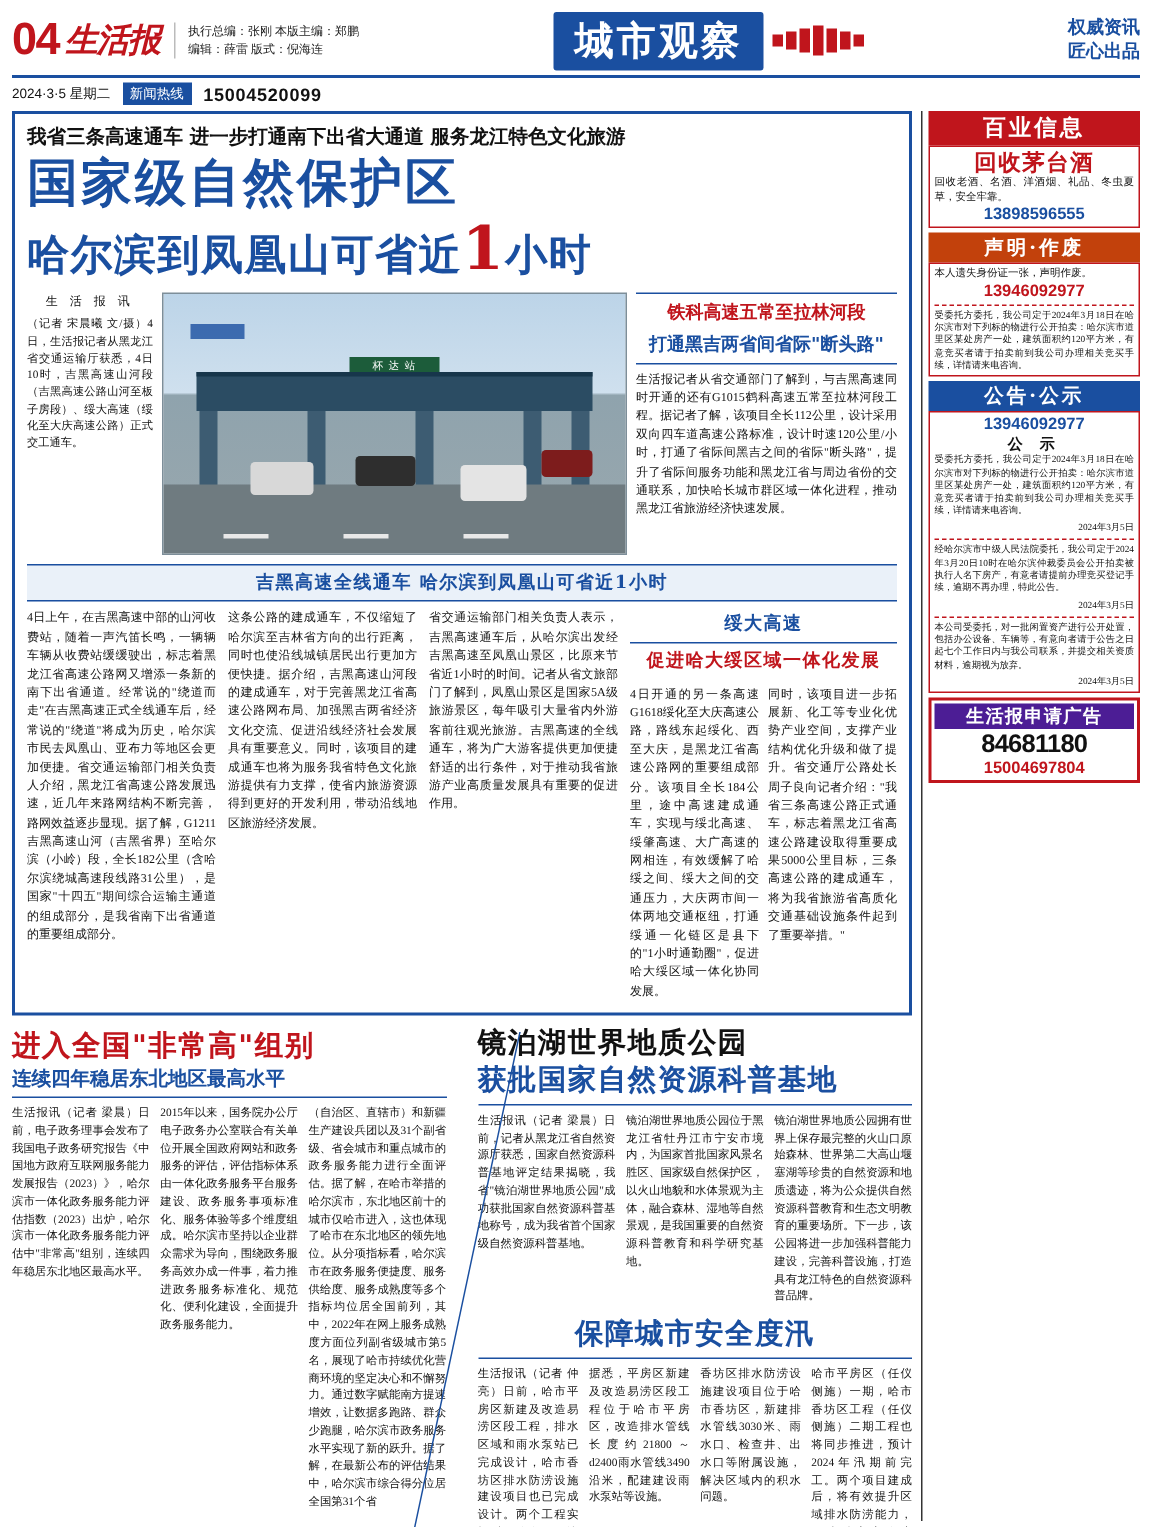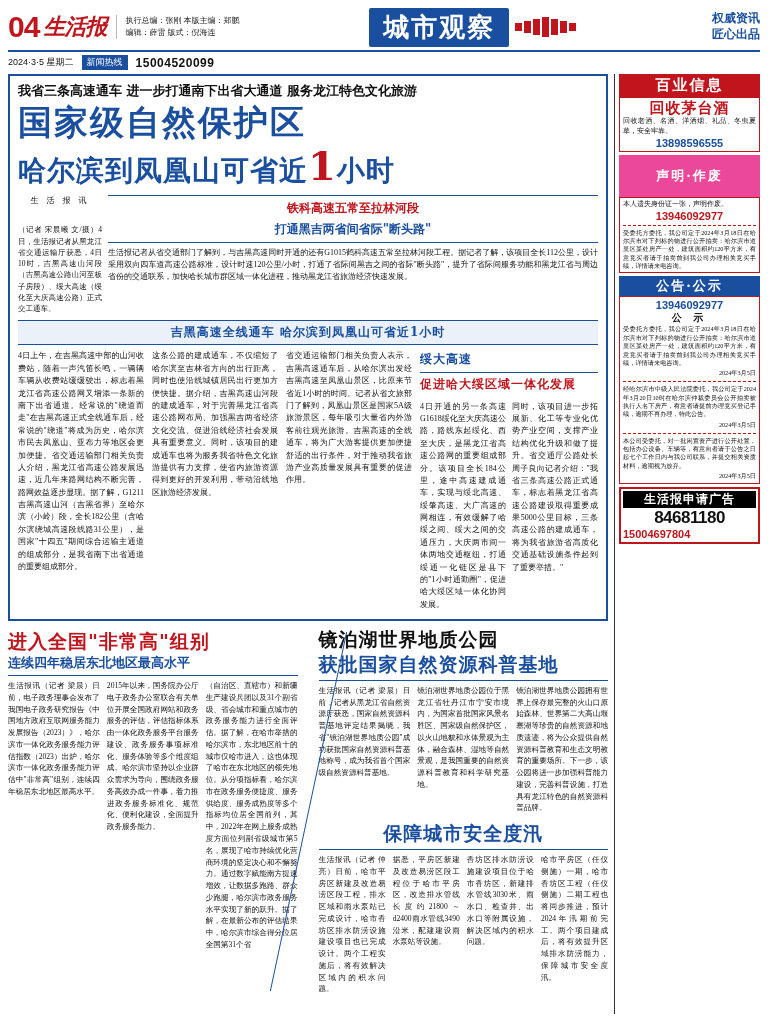--- a/index.html
+++ b/index.html
@@ -39,21 +39,21 @@
 
   
   .lead-box { border:2px solid #1a4fa0; padding:6px 8px 8px 8px; }
   .shoulder { font-family:"DejaVu Serif", serif; font-size:13px; font-weight:bold; letter-spacing:0px; margin-bottom:4px; }
   .headline1 { font-family:"DejaVu Serif", serif; font-size:34px; font-weight:bold; color:#1a4fa0; letter-spacing:2px; line-height:1.1; }
   .headline2 { font-family:"DejaVu Serif", serif; font-size:28px; font-weight:bold; color:#1a4fa0; letter-spacing:1px; line-height:1.15; margin-top:2px; }
   .headline2 .big { font-size:40px; color:#c0151c; }
 
   .lead-main { display:flex; gap:6px; margin-top:6px; }
   .caption-col { width:84px; font-size:7.5px; line-height:1.5; text-align:justify; }
-  .caption-col .cap-head { text-align:center; font-size:8px; letter-spacing:3px; margin-bottom:17px; }
+  .caption-col .cap-head { text-align:center; font-size:8px; letter-spacing:3px; margin-bottom:3px; }
   .photo {
     width:310px; height:175px; position:relative; overflow:hidden;
     background:linear-gradient(#bcd4e8 0%, #cfe0ee 38%, #8fa3ad 39%, #9aa8ae 100%);
     border:1px solid #7d8e99;
   }
   .photo .toll-roof { position:absolute; left:22px; right:22px; top:52px; height:26px; background:#2b4c63; border-top:3px solid #17364b; }
   .photo .toll-sign { position:absolute; left:50%; transform:translateX(-50%); top:42px; width:60px; height:13px; background:#1c5c3a; color:#fff; font-size:7px; text-align:center; line-height:13px; letter-spacing:1px; }
   .photo .pillar { position:absolute; top:78px; width:12px; height:62px; background:#3d5c72; }
   .photo .road { position:absolute; left:0; right:0; bottom:0; height:46px; background:#6f7b80; }
   .photo .dash { position:absolute; bottom:10px; height:3px; background:#e8e8e8; }
@@ -62,21 +62,21 @@
   .text-col { flex:1; font-size:8px; line-height:1.55; text-align:justify; }
   .sub-head-box { border-top:1px solid #1a4fa0; border-bottom:1px solid #1a4fa0; padding:3px 0; margin-bottom:4px; text-align:center; }
   .sub-head-box .t1 { font-family:"DejaVu Serif", serif; font-size:12px; font-weight:bold; color:#c0151c; letter-spacing:0px; }
   .sub-head-box .t2 { font-family:"DejaVu Serif", serif; font-size:12px; font-weight:bold; color:#1a4fa0; letter-spacing:0px; margin-top:2px; }
 
   .lead-strap { text-align:center; background:#eaf1f9; border-top:1px solid #1a4fa0; border-bottom:1px solid #1a4fa0; margin-top:6px; padding:3px 0; font-family:"DejaVu Serif", serif; font-weight:bold; font-size:12px; color:#1a4fa0; letter-spacing:1px; }
 
   .lead-cols { display:flex; gap:8px; margin-top:5px; }
   .lead-cols .c { flex:1; font-size:8px; line-height:1.55; text-align:justify; }
   .lead-cols .c.narrow { flex:0 0 178px; }
-  .mini-head { font-family:Liberation Serif, serif; font-size:12px; font-weight:bold; color:#1a4fa0; letter-spacing:1px; border-bottom:1px solid #1a4fa0; padding-bottom:3px; margin-bottom:4px; }
+  .mini-head { font-family:Liberation Serif, serif; font-size:12px; font-weight:bold; color:#1a4fa0; text-align:center; letter-spacing:1px; border-bottom:1px solid #1a4fa0; padding-bottom:3px; margin-bottom:4px; }
 
   
   .lower { display:flex; gap:8px; margin-top:7px; }
   .lower .half { flex:1; }
   .divider-slash { width:0; border-left:1px solid #1a4fa0; transform:skewX(-12deg); margin:4px 2px; }
   .story-h1 { font-family:"DejaVu Serif", serif; font-size:19px; font-weight:bold; letter-spacing:1px; line-height:1.2; }
   .story-h2 { font-family:"DejaVu Serif", serif; font-size:19px; font-weight:bold; color:#c0151c; letter-spacing:1px; line-height:1.2; margin-top:2px; }
   .story-h2.blue { color:#1a4fa0; }
   .story-sub { font-family:"DejaVu Serif", serif; font-size:13px; font-weight:bold; color:#1a4fa0; margin-top:1px; border-bottom:1px solid #1a4fa0; padding-bottom:3px; }
   .story-cols { display:flex; gap:7px; margin-top:4px; }
@@ -84,29 +84,29 @@
 
   .bottom-story { margin-top:8px; }
 
   
   .ad-title { background:#c0151c; color:#fff; text-align:center; font-family:"DejaVu Serif", serif; font-weight:bold; font-size:15px; letter-spacing:2px; padding:2px 12px; }
   .ad-box { border:1px solid #c0151c; margin-bottom:3px; padding:2px 3px; }
   .ad-big { font-family:"DejaVu Serif", serif; font-weight:bold; font-size:15px; color:#c0151c; text-align:center; letter-spacing:1px; line-height:1.15; }
   .ad-sm { font-size:7px; line-height:1.4; text-align:justify; }
   .ad-phone { font-family:"Liberation Sans", sans-serif; font-weight:bold; font-size:11px; color:#1a4fa0; text-align:center; letter-spacing:0px; }
   .ad-phone.red { color:#c0151c; }
-  .ad-hdr-red { background:#ec4899; color:#fff; text-align:center; font-family:"DejaVu Serif", serif; font-weight:bold; font-size:13px; letter-spacing:2px; padding:12px 0; }
+  .ad-hdr-red { background:#c2410c; color:#fff; text-align:center; font-family:"DejaVu Serif", serif; font-weight:bold; font-size:13px; letter-spacing:2px; padding:1px 0; }
   .ad-hdr-blue { background:#1a4fa0; color:#fff; text-align:center; font-family:"DejaVu Serif", serif; font-weight:bold; font-size:13px; letter-spacing:2px; padding:1px 0; }
   .notice-body { font-size:6.2px; line-height:1.35; text-align:justify; }
   .notice-sig { font-size:6.2px; text-align:right; margin-top:2px; }
   .rule { border-top:1px dashed #c0151c; margin:3px 0; }
   .ad-footer { border:2px solid #c0151c; margin-top:3px; padding:2px; }
-  .ad-footer .t { background:#000000; color:#fff; text-align:center; font-family:"DejaVu Serif", serif; font-weight:bold; font-size:12px; letter-spacing:1px; }
+  .ad-footer .t { background:#4c1d95; color:#fff; text-align:center; font-family:"DejaVu Serif", serif; font-weight:bold; font-size:12px; letter-spacing:1px; }
   .ad-footer .p { font-family:"Liberation Sans", sans-serif; font-weight:bold; font-size:17px; text-align:center; letter-spacing:-0.5px; }
-  .ad-footer .p2 { font-family:"Liberation Sans", sans-serif; font-weight:bold; font-size:11px; color:#c0151c; }
+  .ad-footer .p2 { font-family:"Liberation Sans", sans-serif; font-weight:bold; font-size:11px; text-align:center; color:#c0151c; }
 </style>
 </head>
 <body>
 
 <div class="page">
 
   <div class="masthead">
     <div class="pagenum">04</div>
     <div class="paper-logo">生活报</div>
     <div class="mast-meta">
@@ -147,20 +147,38 @@
         <div class="headline2">
           <span>哈尔滨到凤凰山可省近</span><span class="big">1</span><span>小时</span>
         </div>
 
         <div class="lead-main">
           <div class="caption-col">
             <div class="cap-head">生 活 报 讯</div>
             <div>（记者 宋晨曦 文/摄）4日，生活报记者从黑龙江省交通运输厅获悉，4日10时，吉黑高速山河段（吉黑高速公路山河至板子房段）、绥大高速（绥化至大庆高速公路）正式交工通车。</div>
           </div>
 
+          <div class="photo">
+            <div class="bluebar"></div>
+            <div class="toll-sign">杯 达 站</div>
+            <div class="toll-roof"></div>
+            <div class="pillar" style="left:24px"></div>
+            <div class="pillar" style="left:96px"></div>
+            <div class="pillar" style="left:168px"></div>
+            <div class="pillar" style="left:240px"></div>
+            <div class="pillar" style="right:24px"></div>
+            <div class="road"></div>
+            <div class="dash" style="left:40px;width:30px"></div>
+            <div class="dash" style="left:120px;width:30px"></div>
+            <div class="dash" style="left:200px;width:30px"></div>
+            <div class="car" style="left:58px;top:112px;width:42px;height:22px;background:#d8d8d8;"></div>
+            <div class="car" style="left:128px;top:108px;width:40px;height:20px;background:#2e2e2e;"></div>
+            <div class="car" style="left:198px;top:114px;width:44px;height:24px;background:#e4e4e4;"></div>
+            <div class="car" style="left:252px;top:104px;width:34px;height:18px;background:#7d1c1c;"></div>
+          </div>
 
           <div class="text-col">
             <div class="sub-head-box">
               <div class="t1">铁科高速五常至拉林河段</div>
               <div class="t2">打通黑吉两省间省际"断头路"</div>
             </div>
             <div>生活报记者从省交通部门了解到，与吉黑高速同时开通的还有G1015鹤科高速五常至拉林河段工程。据记者了解，该项目全长112公里，设计采用双向四车道高速公路标准，设计时速120公里/小时，打通了省际间黑吉之间的省际"断头路"，提升了省际间服务功能和黑龙江省与周边省份的交通联系，加快哈长城市群区域一体化进程，推动黑龙江省旅游经济快速发展。</div>
           </div>
         </div>
 

